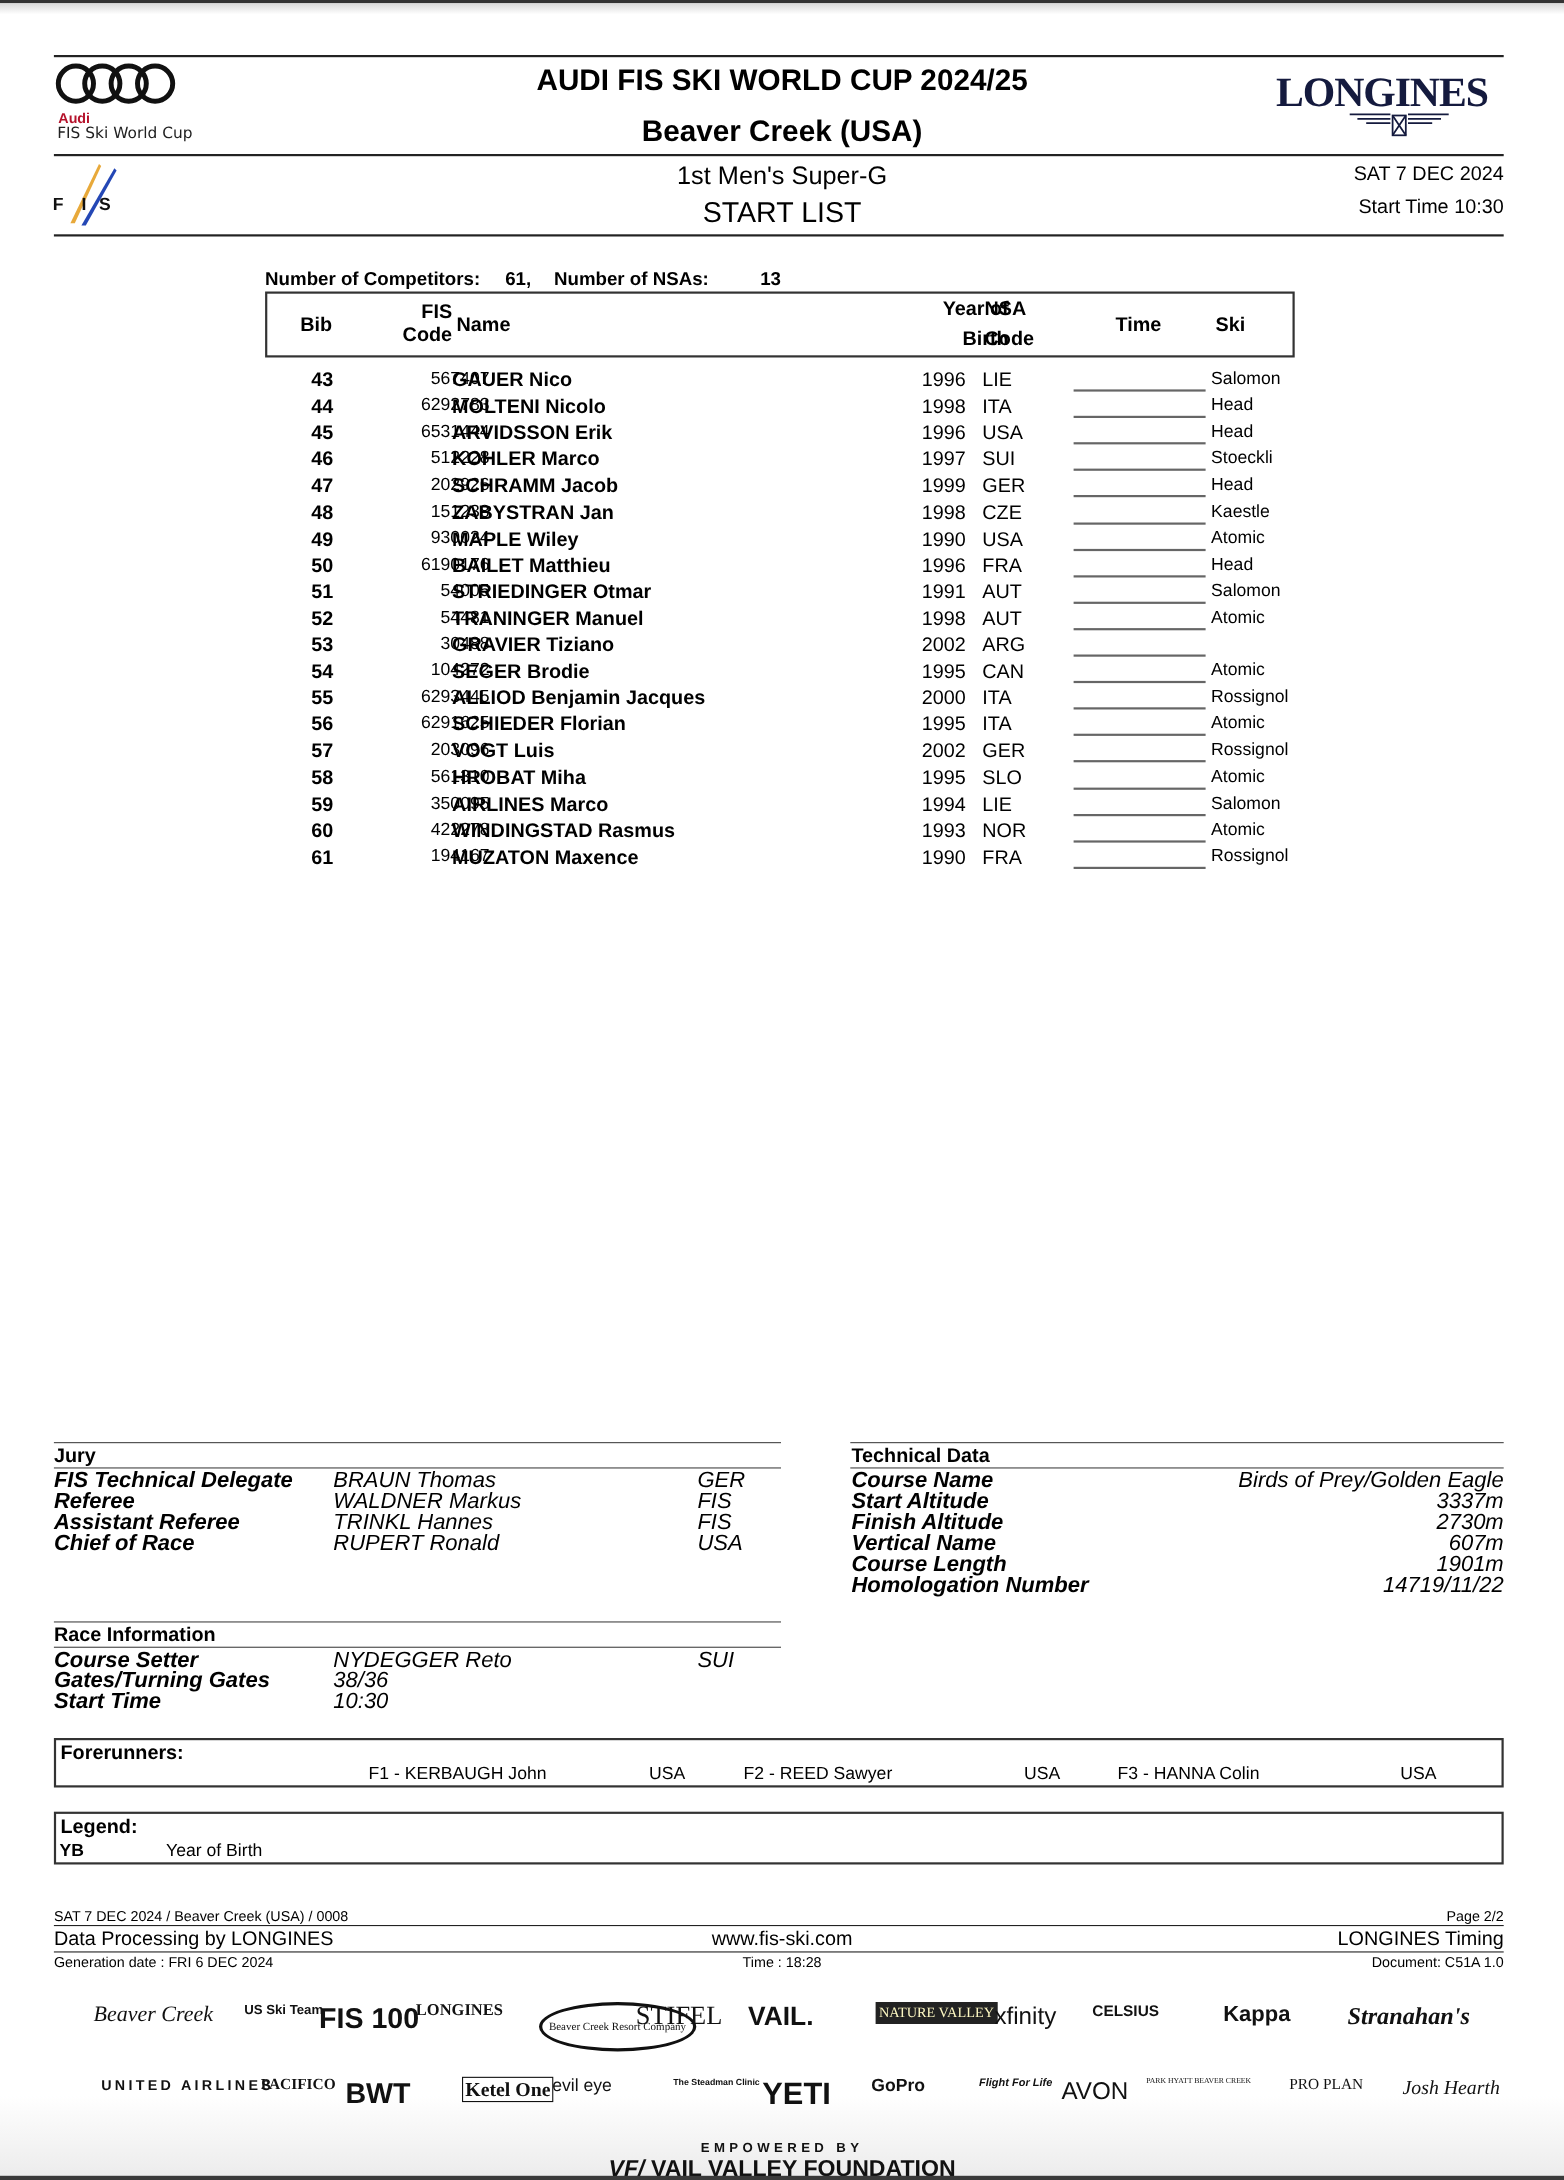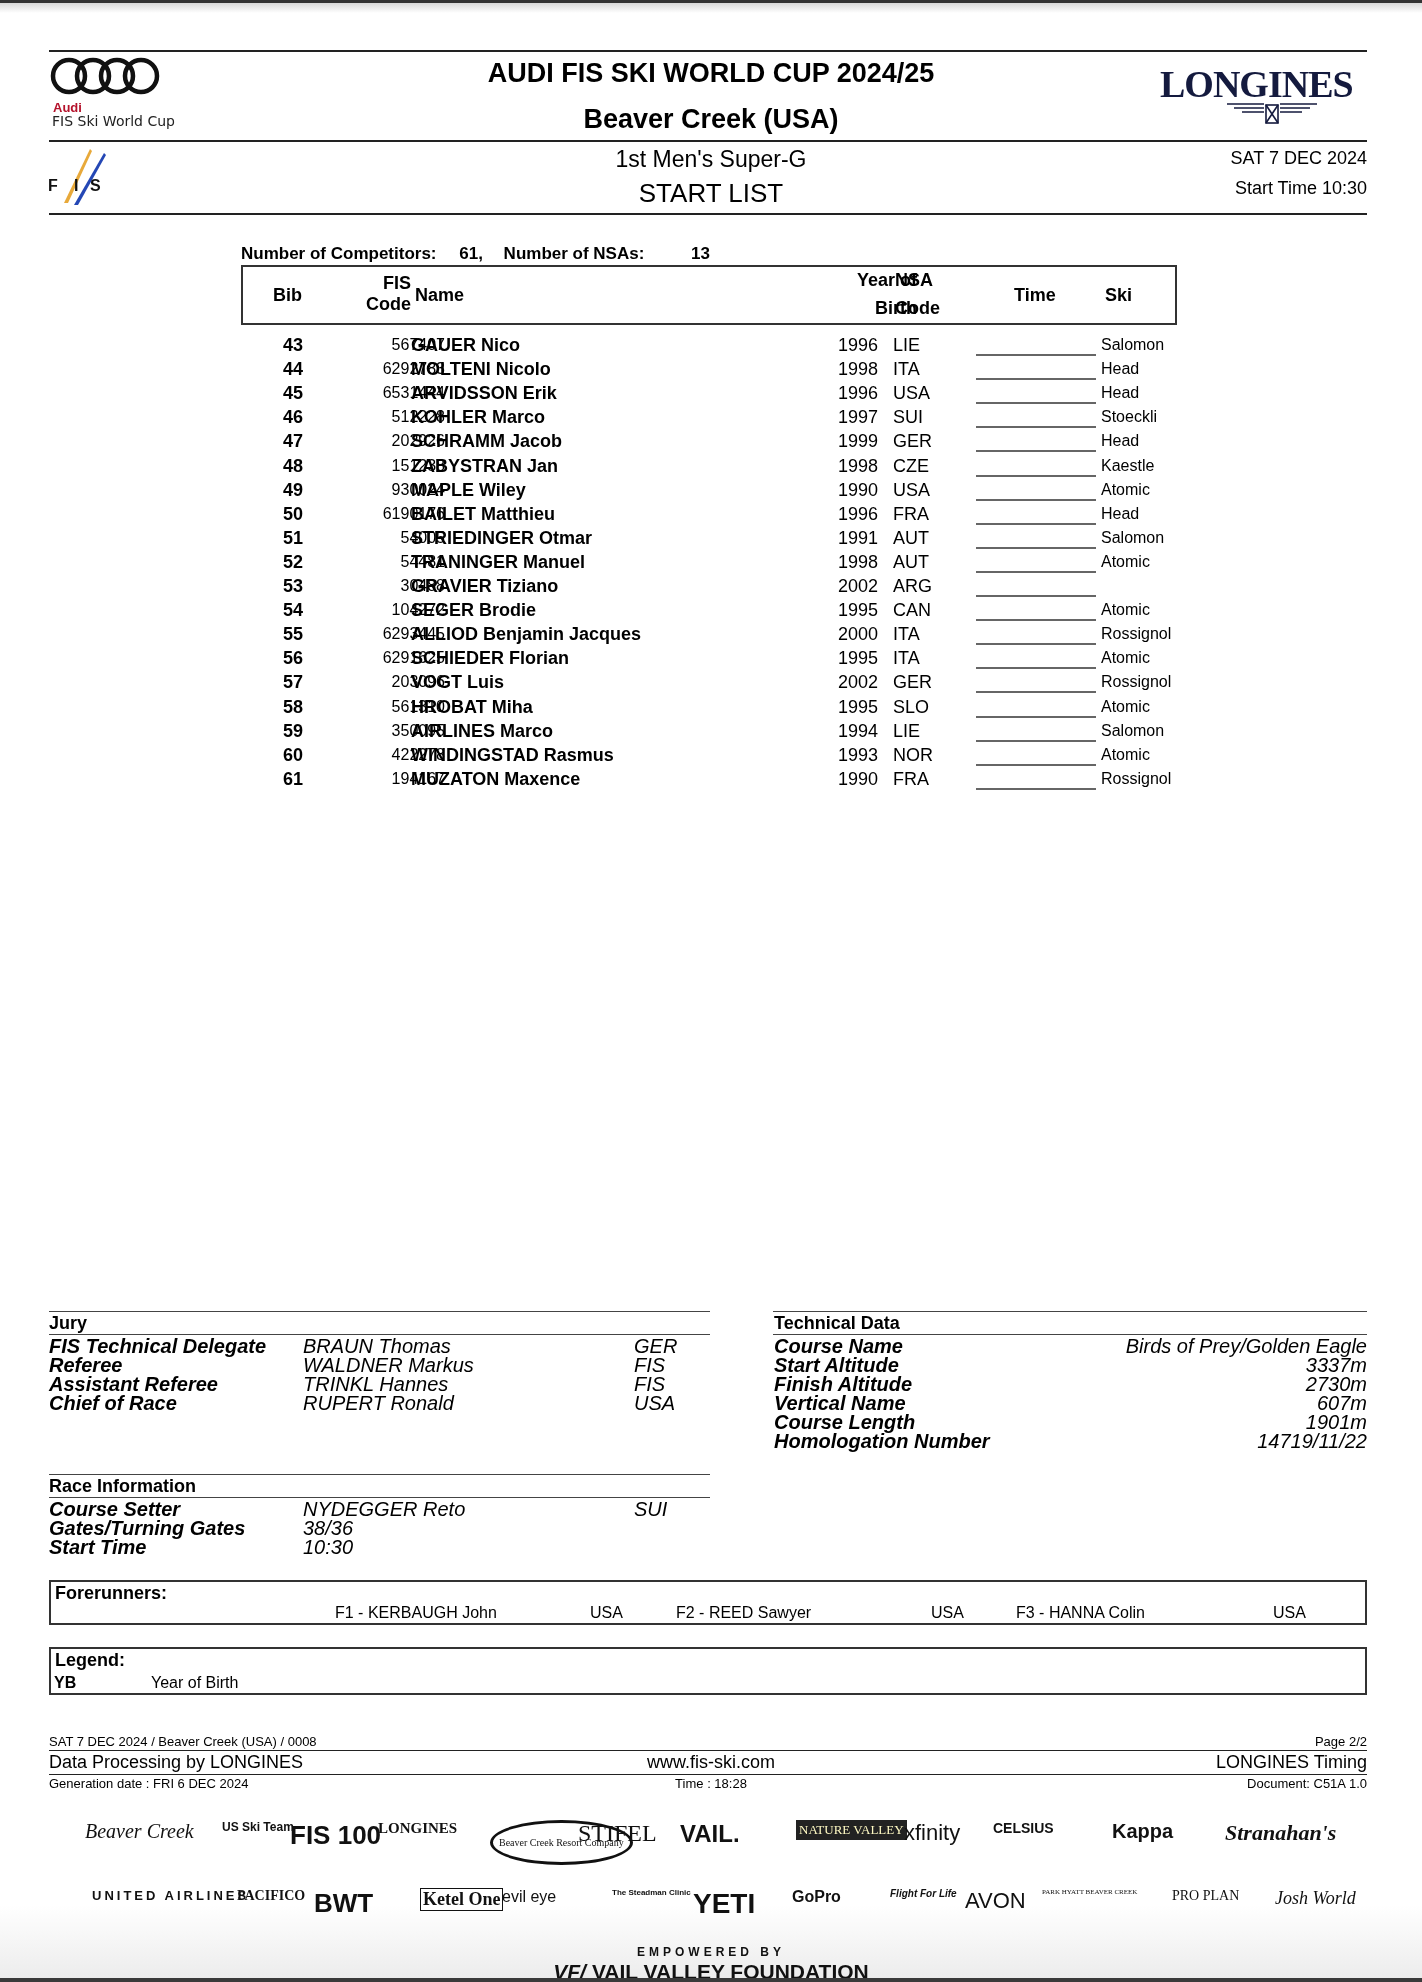--- a/index.html
+++ b/index.html
@@ -398,20 +398,20 @@
       <div class="sp" style="left:314px;top:98px;font-weight:bold;font-size:26px">BWT</div>
       <div class="sp" style="left:420px;top:98px;font-family:Liberation Serif,serif;font-weight:bold;font-size:18px;border:1px solid #111;padding:0 2px">Ketel One</div>
       <div class="sp" style="left:502px;top:98px;font-size:16px">evil eye</div>
       <div class="sp" style="left:612px;top:98px;font-size:8px;font-weight:bold">The Steadman Clinic</div>
       <div class="sp" style="left:693px;top:98px;font-weight:bold;font-size:28px">YETI</div>
       <div class="sp" style="left:792px;top:98px;font-size:16px;font-weight:bold">GoPro</div>
       <div class="sp" style="left:890px;top:98px;font-size:10px;font-style:italic;font-weight:bold">Flight For Life</div>
       <div class="sp" style="left:965px;top:98px;font-size:22px">AVON</div>
       <div class="sp" style="left:1042px;top:98px;font-family:Liberation Serif,serif;font-size:7px">PARK HYATT BEAVER CREEK</div>
       <div class="sp" style="left:1172px;top:98px;font-family:Liberation Serif,serif;font-size:14px">PRO PLAN</div>
-      <div class="sp" style="left:1275px;top:98px;font-family:Liberation Serif,serif;font-style:italic;font-size:18px">Josh World</div>
+      <div class="sp" style="left:1275px;top:98px;font-family:Liberation Serif,serif;font-style:italic;font-size:18px">Josh Hearth</div>
     </div>
   <div class="sp" style="left:0;width:1422px;text-align:center;top:155px;font-size:12px;font-weight:bold;letter-spacing:4px;">EMPOWERED BY</div>
   <div class="sp" style="left:0;width:1422px;text-align:center;top:170px;font-size:21px;font-weight:bold;">
     <span style="font-style:italic;margin-right:6px;">VF/</span><span>VAIL VALLEY FOUNDATION</span>
   </div>
 </div>
 <div class="abs bottom-bar"></div>
 
 </body></html>

